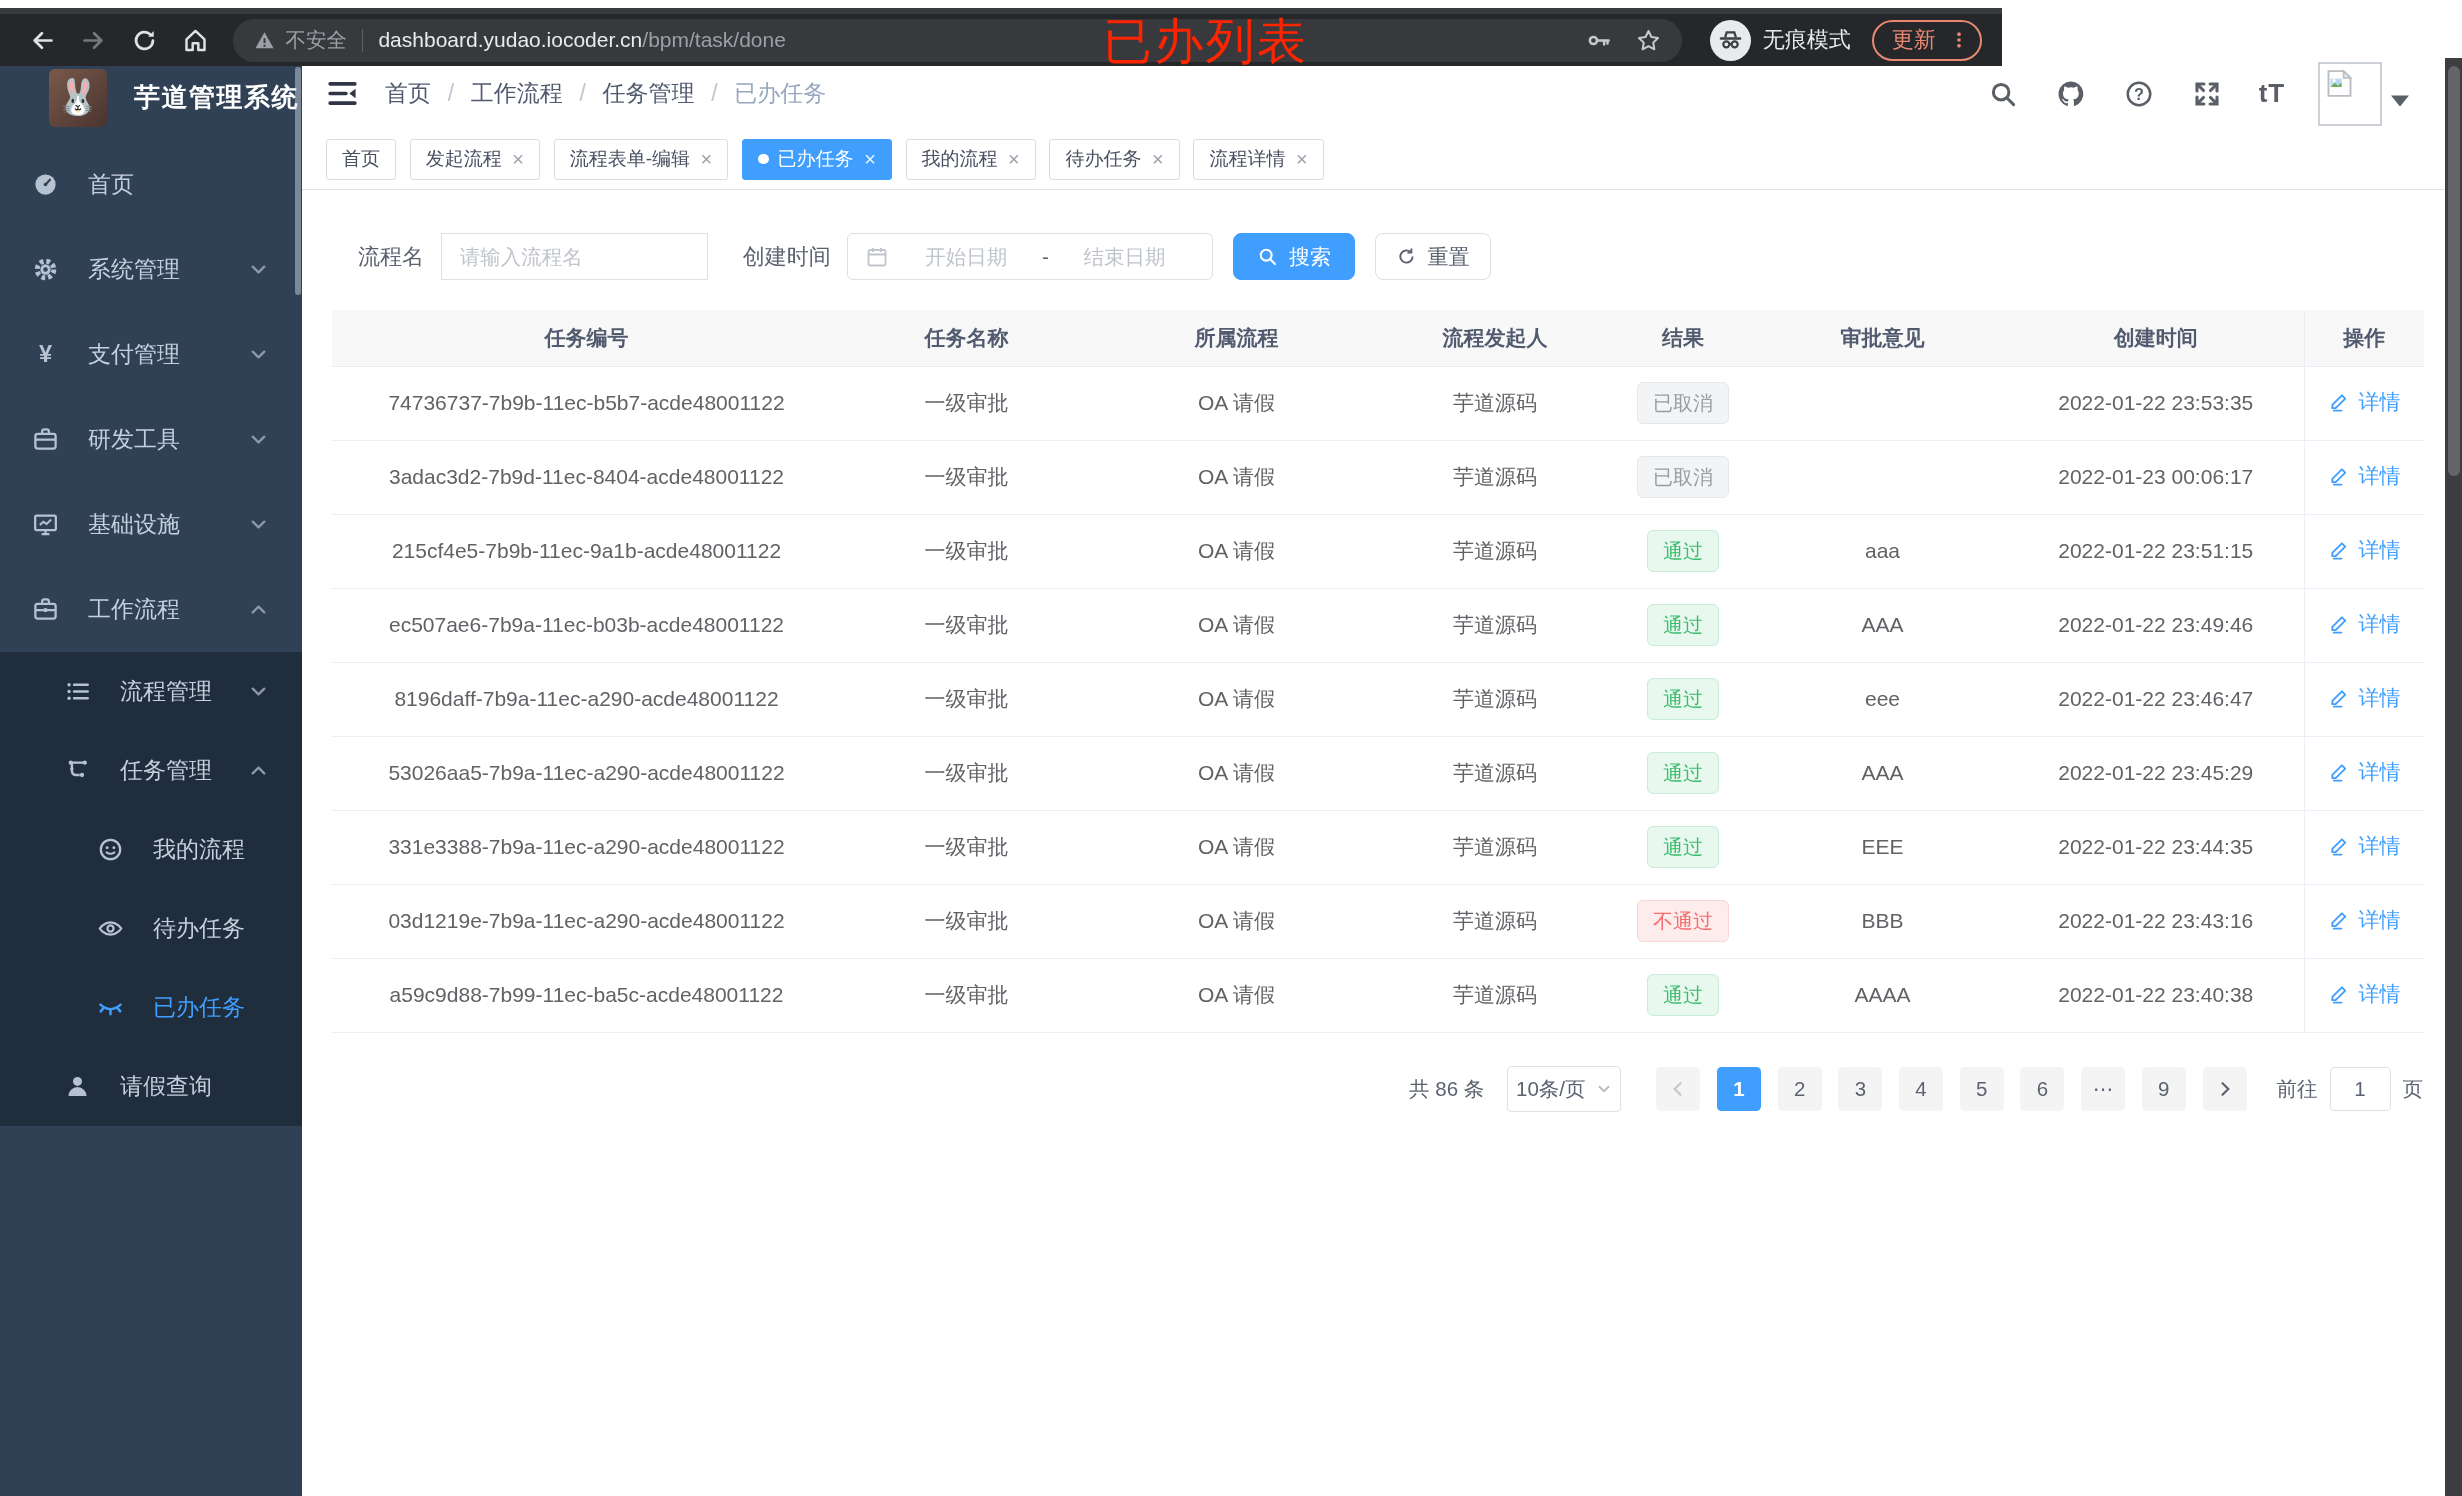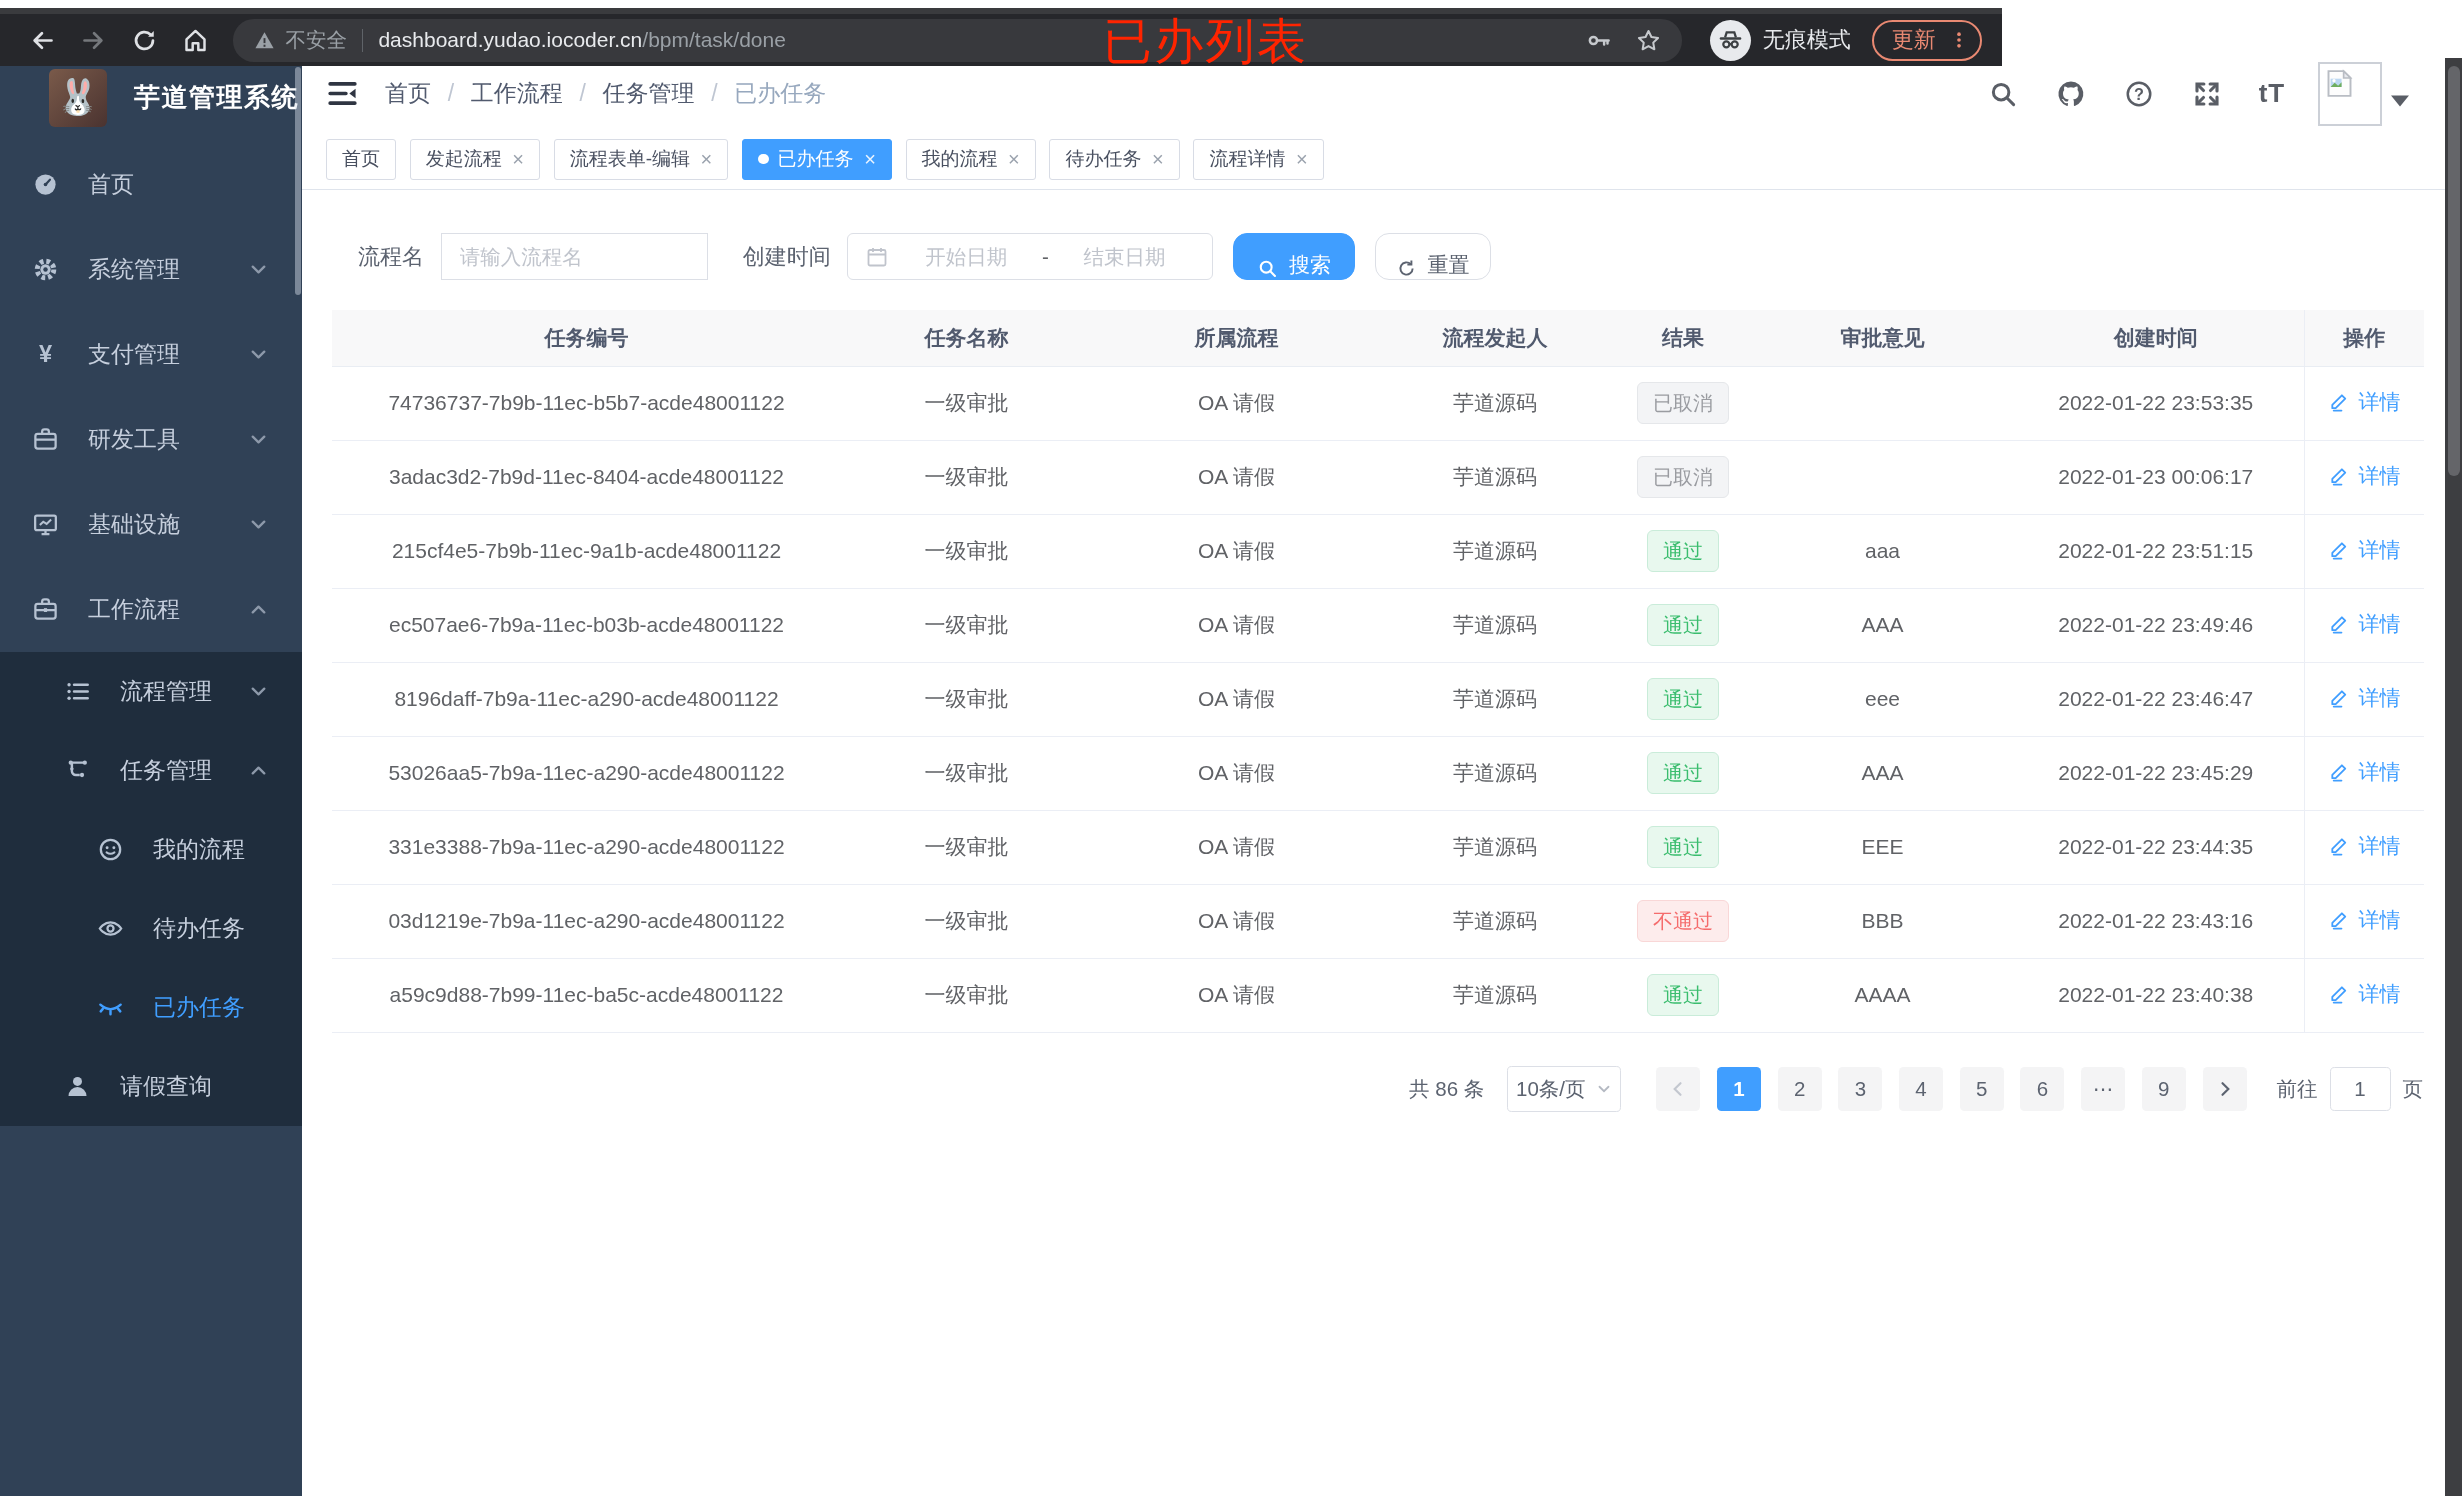--- a/index.html
+++ b/index.html
@@ -103,21 +103,21 @@
     font-size:20.5px;color:#606266;background:#fff;outline:none;
     font-family:"Liberation Sans","DejaVu Sans",sans-serif;}
   .inp::placeholder{color:#c0c4cc;}
   .f-label2{margin-left:35px;}
   .date-box{width:366px;height:47px;border:1.5px solid #dcdfe6;border-radius:6px;display:flex;
     align-items:center;padding:0 16.7px;color:#c0c4cc;font-size:20.5px;}
   .date-box .cal{width:24px;height:24px;color:#c0c4cc;margin-right:6px;flex:none;}
   .date-box .cal svg{width:24px;height:24px;}
   .date-box .dph{flex:1;text-align:center;}
   .date-box .dsep{color:#606266;margin:0 4.6px;}
-  .btn{height:47px;border-radius:14px;display:flex;align-items:flex-end;font-size:21px;cursor:pointer;}
+  .btn{height:47px;border-radius:8px;display:flex;align-items:center;font-size:21px;cursor:pointer;}
   .btn svg{width:21px;height:21px;margin-right:10.6px;}
   .btn-search{margin-left:20px;padding:0 23px;background:var(--accent);color:#fff;border:1.5px solid var(--accent);}
   .btn-reset{margin-left:20px;padding:0 20px;background:#fff;color:#5c6370;border:1.5px solid #dcdfe6;}
 
   
   table.grid{margin-top:30px;width:2091px;border-collapse:collapse;table-layout:fixed;}
   table.grid th{height:56px;background:#f8f8f9;color:#515a6e;font-size:21px;font-weight:700;
     text-align:center;border-bottom:1.5px solid #e9edf3;}
   table.grid td{height:74px;border-bottom:1.5px solid #ebeef5;text-align:center;font-size:21px;
     color:#606266;overflow:hidden;white-space:nowrap;}

